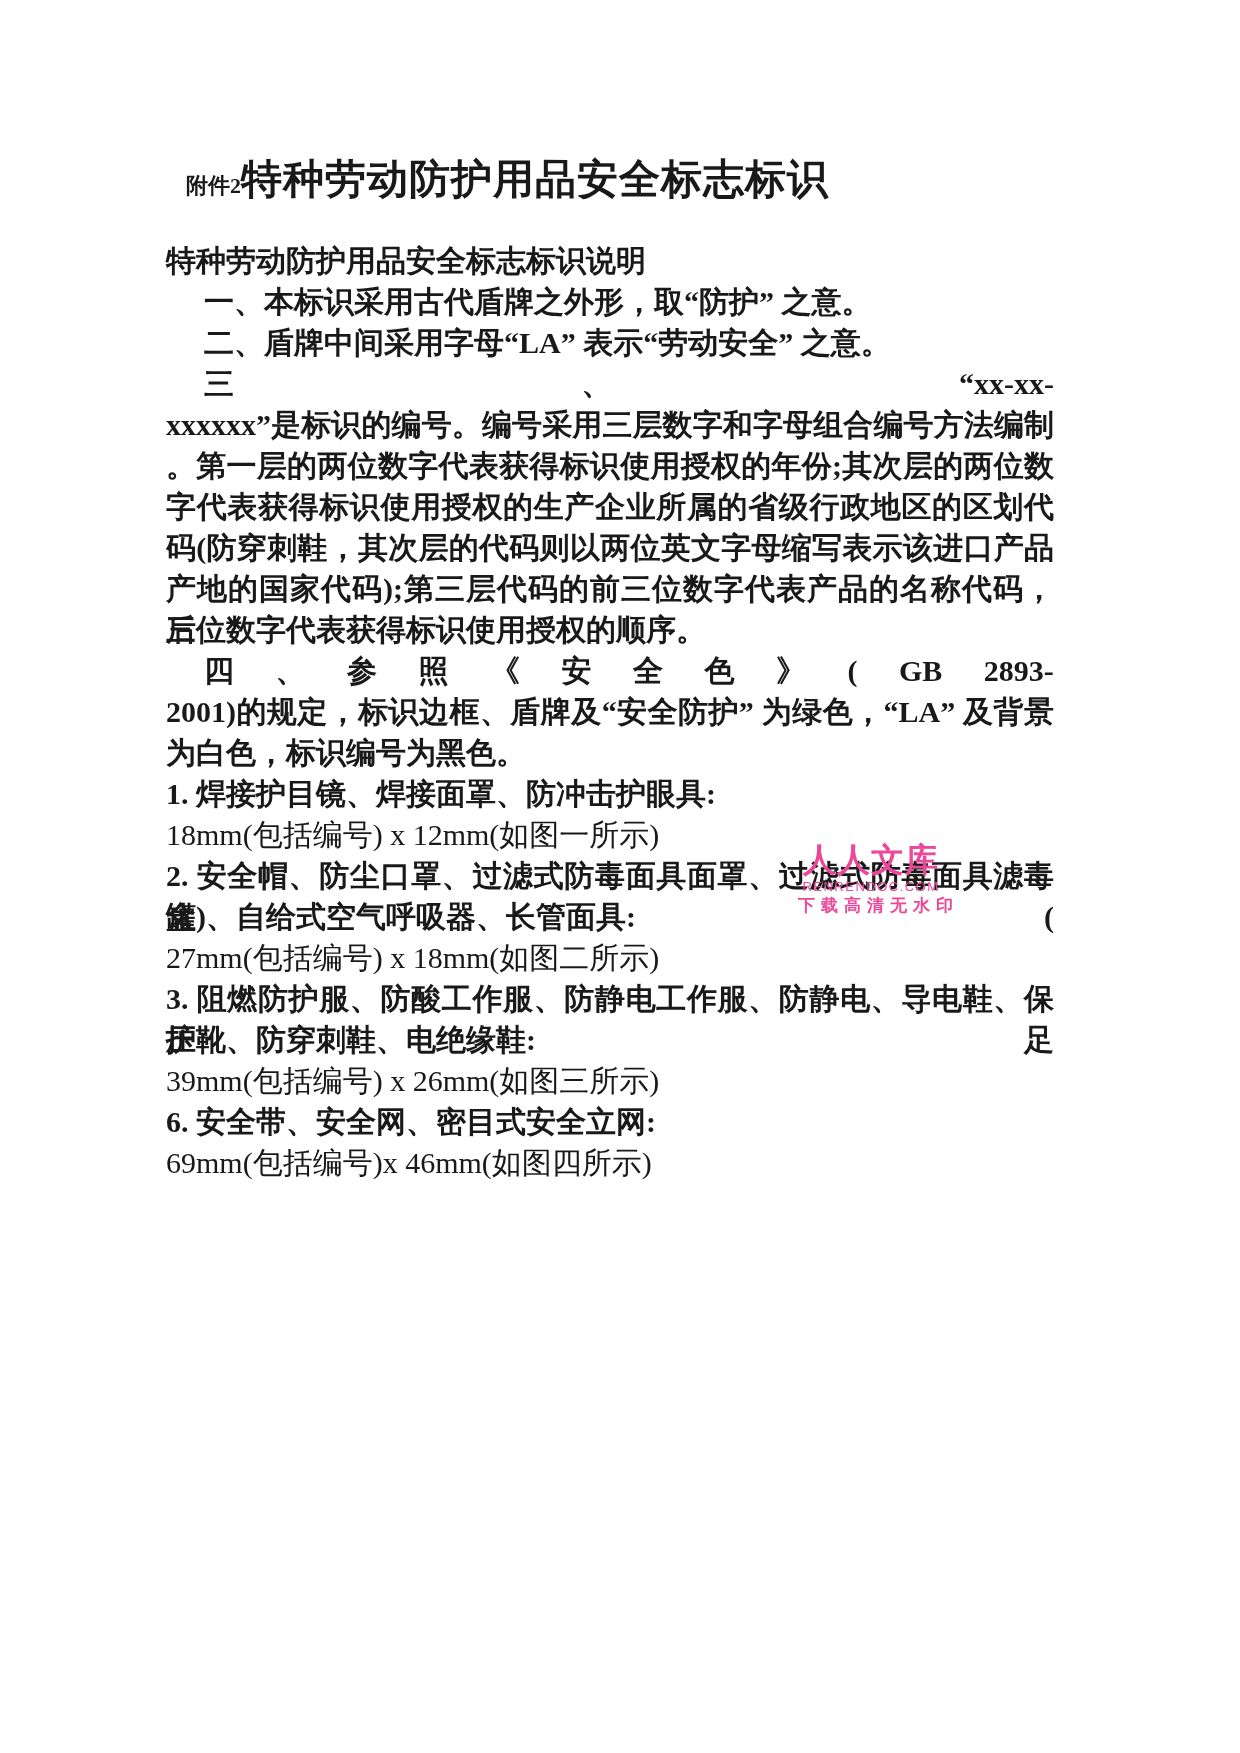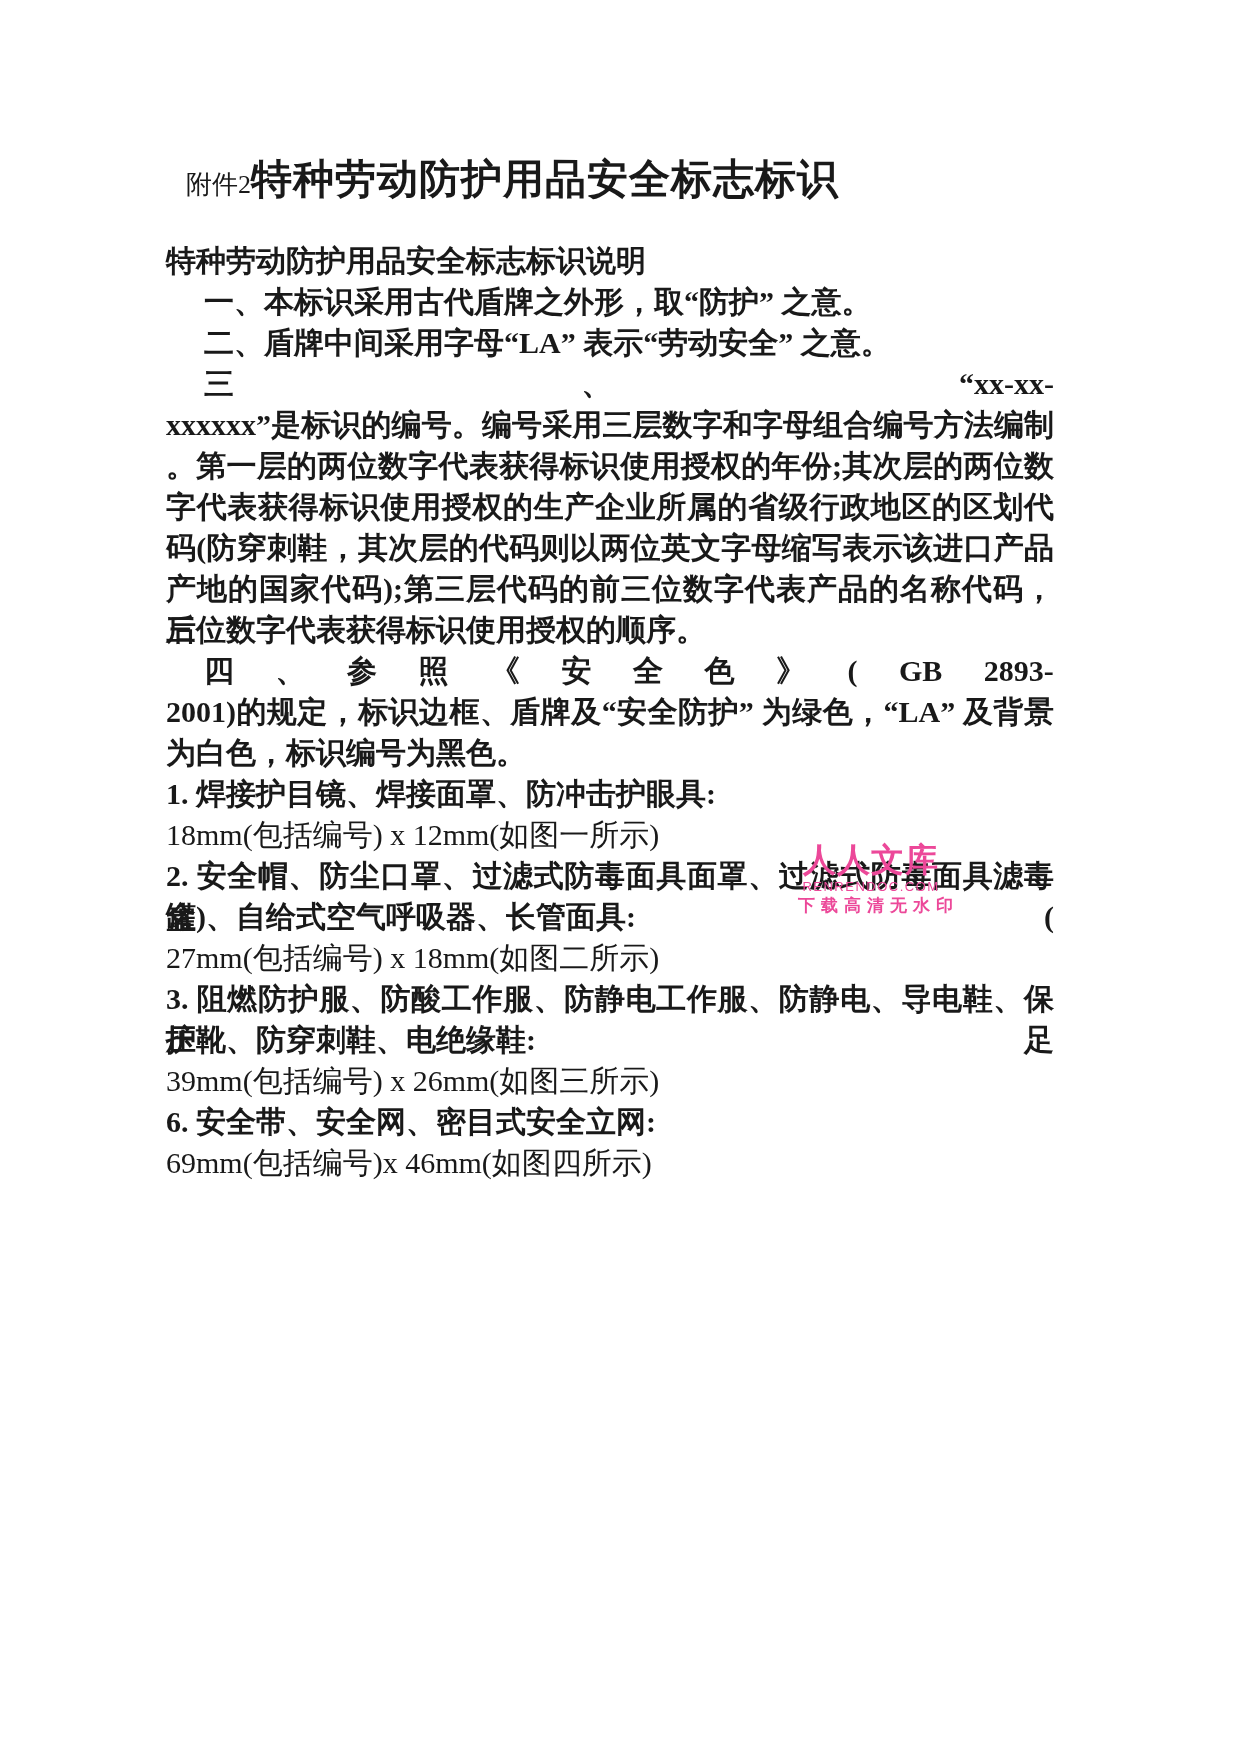--- a/index.html
+++ b/index.html
@@ -10,21 +10,21 @@
     color:#191919;
     overflow:hidden;
   }
   .page{position:relative;width:1240px;height:1753px;background:#ffffff;}
 
   
   .doc-title{
     position:absolute;left:186px;top:152px;
     display:flex;align-items:baseline;white-space:nowrap;
   }
-  .doc-title .attach{font-size:26px;font-weight:400;letter-spacing:0px;}
+  .doc-title .attach{font-size:22px;font-weight:700;letter-spacing:0px;}
   .doc-title .main{font-size:41px;font-weight:800;letter-spacing:1px;}
 
   
   .body-text{
     position:absolute;left:166px;top:240px;width:888px;
   }
   .line{
     height:41px;line-height:41px;font-size:30px;
     white-space:nowrap;
   }

